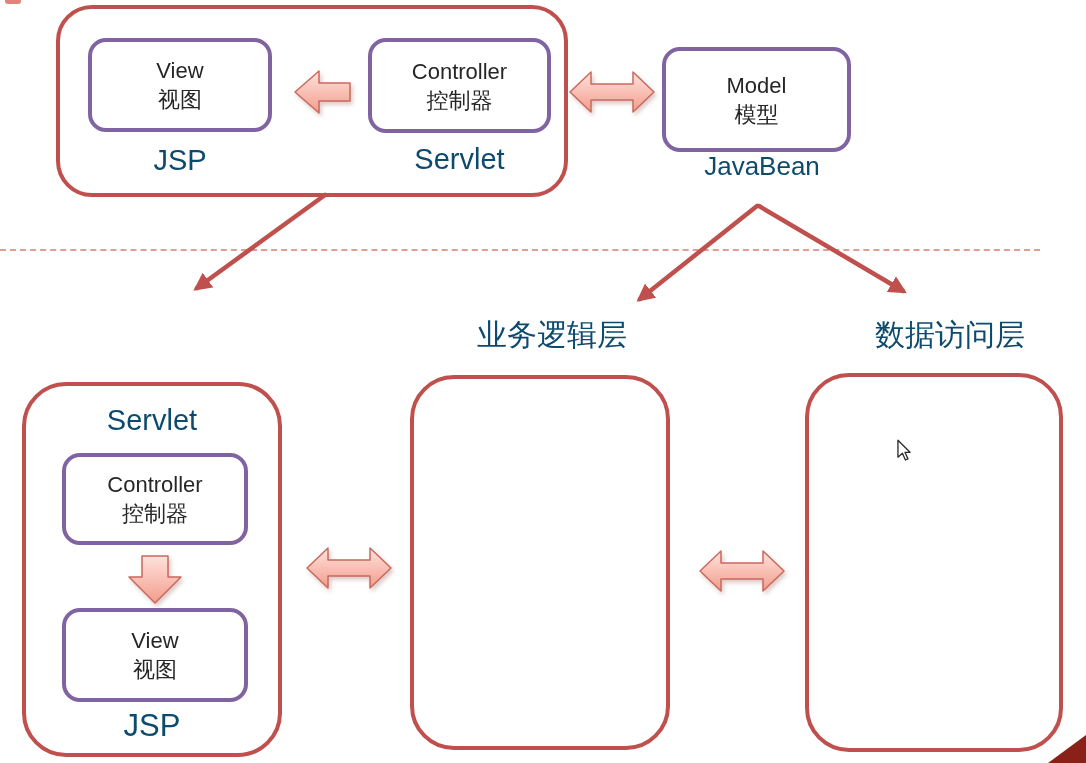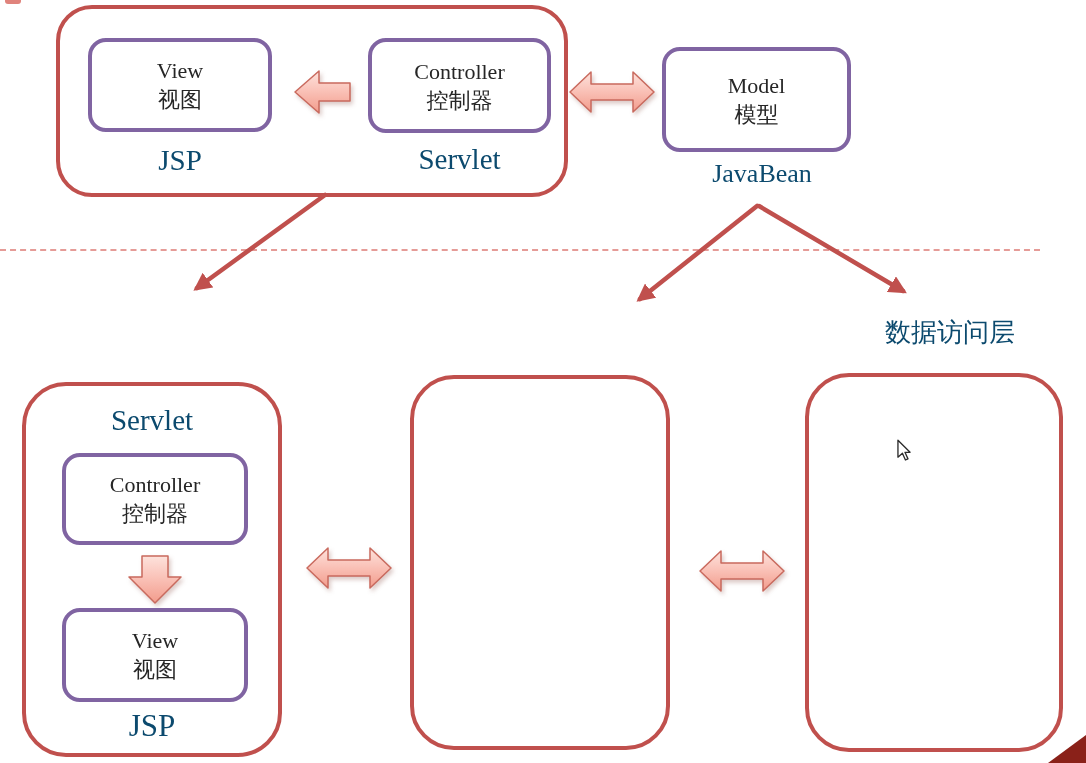--- a/index.html
+++ b/index.html
@@ -1,19 +1,19 @@
 <!DOCTYPE html>
 <html><head>
 <meta charset="utf-8">
 <style>
   html,body{margin:0;padding:0;background:#fff;}
   *{box-sizing:border-box;}
   .canvas{
     position:relative;width:1086px;height:763px;background:#ffffff;overflow:hidden;
-    font-family:Liberation Serif, serif;color:#262626;
+    font-family:Liberation Sans, sans-serif;color:#262626;
   }
   .red-frame{position:absolute;border:4px solid #c0504d;border-radius:40px;background:transparent;}
   .pbox{
     position:absolute;border:4px solid #8064a2;border-radius:18px;background:#ffffff;
     display:flex;flex-direction:column;align-items:center;justify-content:center;
     font-size:22px;line-height:29px;color:#262626;text-align:center;
   }
   .lbl{position:absolute;text-align:center;color:#0c4a6e;}
   .overlay{position:absolute;left:0;top:0;pointer-events:none;}
   .blockarrow{position:absolute;filter:drop-shadow(2px 3px 2px rgba(140,80,70,0.30));}
@@ -60,31 +60,32 @@
 
   <svg class="blockarrow" style="left:569px;top:66px;" width="86" height="52" viewBox="0 0 86 52">
     <polygon points="1,26 22,6 22,18 64,18 64,6 85,26 64,46 64,34 22,34 22,46" fill="url(#arrowGrad)" stroke="#c96a5e" stroke-width="1.5" stroke-linejoin="round"></polygon>
   </svg>
 
   <div class="pbox" style="left:662px;top:47px;width:189px;height:105px;">
     <span>Model</span>
     <span>模型</span>
   </div>
 
-  <div class="lbl" style="left:662px;top:159px;width:200px;font-size:26px;">JavaBean</div>
+  <div class="lbl" style="left:662px;top:151px;width:200px;font-size:26px;">JavaBean</div>
 
   <div class="dashline" style="left:0;top:249px;width:1040px;"></div>
 
   <svg class="overlay" width="1086" height="763" viewBox="0 0 1086 763">
     <line x1="325" y1="195" x2="197" y2="288" stroke="#c0504d" stroke-width="4.5" stroke-linecap="round" marker-end="url(#ah)"></line>
     <line x1="757" y1="206" x2="640" y2="299" stroke="#c0504d" stroke-width="4.5" stroke-linecap="round" marker-end="url(#ah)"></line>
     <line x1="759" y1="206" x2="903" y2="291" stroke="#c0504d" stroke-width="4.5" stroke-linecap="round" marker-end="url(#ah)"></line>
   </svg>
 
-  <div class="lbl" style="left:830px;top:315px;width:240px;font-size:26px;">数据访问层</div>
+  <div class="lbl" style="left:432px;top:315px;width:240px;font-size:30px;">业务逻辑层</div>
+  <div class="lbl" style="left:830px;top:315px;width:240px;font-size:30px;">数据访问层</div>
 
   <div class="red-frame" style="left:22px;top:382px;width:260px;height:375px;border-radius:44px;">
     <div class="lbl" style="left:0;top:18px;width:252px;font-size:29px;">Servlet</div>
 
     <div class="pbox" style="left:36px;top:67px;width:186px;height:92px;">
       <span>Controller</span>
       <span>控制器</span>
     </div>
 
     <svg class="blockarrow" style="left:102px;top:169px;" width="54" height="49" viewBox="0 0 54 49">

